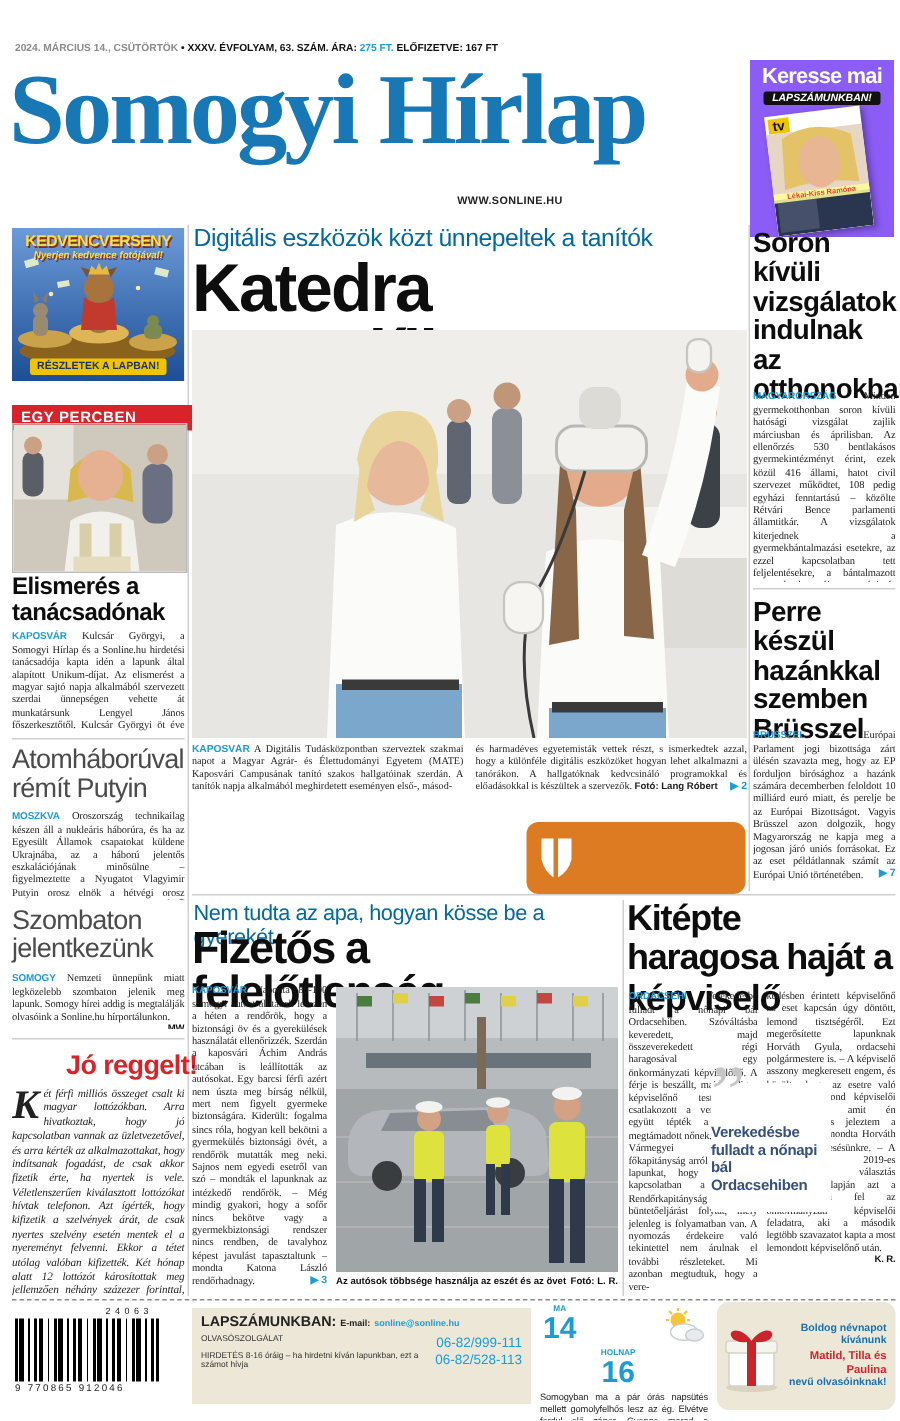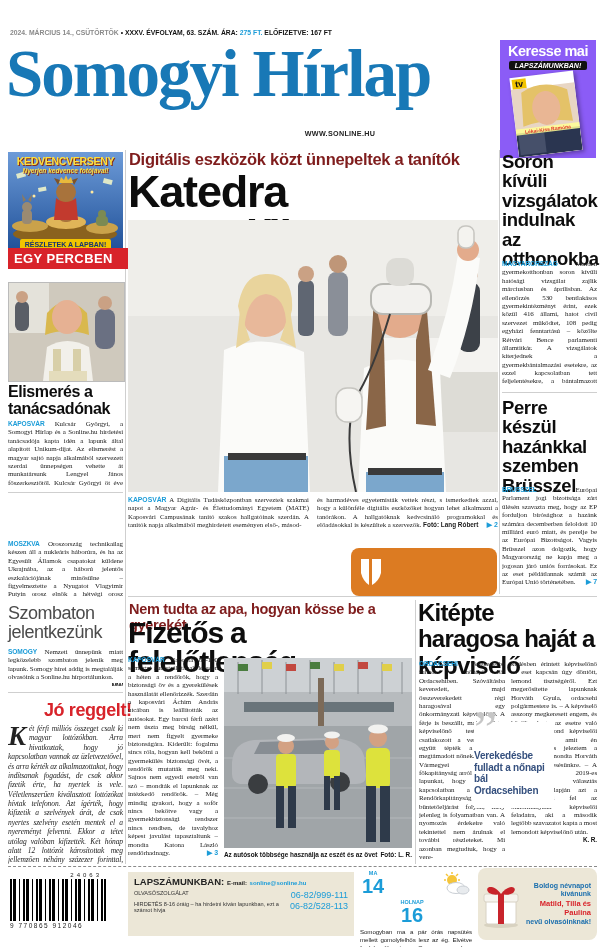--- a/index.html
+++ b/index.html
@@ -6,21 +6,21 @@
   #page{position:relative;width:600px;height:947px;background:#fff;overflow:hidden;
         font-family:"Liberation Sans",sans-serif;color:#111;}
   .abs{position:absolute;}
   .vline{position:absolute;width:1px;background:#cfcfcf;}
   .hline{position:absolute;height:1px;background:#cfcfcf;}
   .bodytext{font-family:"Liberation Serif",serif;font-size:7px;line-height:1.2;
             text-align:justify;color:#1c1c1c;letter-spacing:-0.1px;overflow:hidden;}
   .tag{color:#1b9cd8;font-weight:bold;font-family:"Liberation Sans",sans-serif;font-size:6.6px;}
   .sig{font-family:"Liberation Sans",sans-serif;font-weight:bold;font-size:6.4px;float:right;color:#111;}
   .pageref{color:#1b9cd8;font-weight:bold;font-family:"Liberation Sans",sans-serif;font-size:7px;float:right;margin-left:3px;}
-  .kicker{font-weight:bold;color:#7f1d1d;letter-spacing:-0.3px;}
+  .kicker{font-weight:normal;color:#0369a1;letter-spacing:-0.3px;}
   .bighead{font-weight:900;color:#0d0d0d;letter-spacing:-1.2px;line-height:0.98;}
   .smallhead{font-weight:bold;color:#0d0d0d;letter-spacing:-0.4px;line-height:1.05;}
   .grayhead{font-weight:400;color:#4b4b4b;letter-spacing:-0.5px;line-height:1.05;}
   .caption{font-family:"Liberation Serif",serif;font-size:6.8px;line-height:1.22;text-align:justify;color:#1c1c1c;overflow:hidden;}
   .capcredit{font-family:"Liberation Sans",sans-serif;font-weight:bold;font-size:6.4px;}
   .dropcap{float:left;font-family:"Liberation Serif",serif;font-style:italic;font-weight:bold;
            font-size:27px;line-height:22px;margin:1px 3px 0 0;color:#222;}
   .italicbody{font-style:italic;font-size:7.5px;line-height:1.25;}
 </style>
 </head>
@@ -89,21 +89,21 @@
       <rect x="96" y="26" width="9" height="5" fill="#dfe8c8" transform="rotate(14 96 26)"></rect>
       <rect x="30" y="36" width="8" height="4" fill="#dfe8c8" transform="rotate(-10 30 36)"></rect>
       <circle cx="84" cy="40" r="1.5" fill="#ffe9a0"></circle>
         <circle cx="26" cy="44" r="1.5" fill="#ffe9a0"></circle>
     </svg>
     <div class="abs" style="left:0;top:3px;width:115px;text-align:center;color:#ffdf3c;font-weight:900;font-size:10.5px;letter-spacing:-0.3px;text-shadow:1px 1px 0 #8a2c14;">KEDVENCVERSENY</div>
     <div class="abs" style="left:0;top:15px;width:115px;text-align:center;color:#ffdf3c;font-weight:bold;font-style:italic;font-size:6.5px;text-shadow:1px 1px 0 #8a2c14;">Nyerjen kedvence fotójával!</div>
     <div class="abs" style="left:12px;top:87px;width:91px;background:#f2c400;color:#16336e;font-weight:900;font-size:7px;text-align:center;padding:2px 0;border-radius:2px;">RÉSZLETEK A LAPBAN!</div>
   </div>
 
-  <div class="abs" style="left:8px;top:248px;width:115px;background:#d8232a;color:#fff;font-weight:900;font-size:13px;letter-spacing:0.4px;padding:3px 0 3px 6px;">EGY PERCBEN</div>
+  <div class="abs" style="left:8px;top:270px;width:115px;background:#d8232a;color:#fff;font-weight:900;font-size:10px;letter-spacing:0.4px;padding:3px 0 3px 6px;">EGY PERCBEN</div>
 
   <div class="abs" style="left:8px;top:282px;width:115px;height:98px;border:1px solid #bbb;overflow:hidden;">
     <svg width="115" height="98" viewBox="0 0 115 98">
       <rect width="115" height="98" fill="#cfc9bd"></rect>
       <rect x="0" y="0" width="40" height="50" fill="#e4e2da"></rect>
       <rect x="6" y="18" width="14" height="30" rx="6" fill="#5a5e66"></rect>
         <circle cx="13" cy="14" r="6" fill="#caa184"></circle>
       <rect x="86" y="26" width="20" height="40" rx="8" fill="#6a7082"></rect>
         <circle cx="96" cy="20" r="7" fill="#caa184"></circle>
       <path d="M38 30 Q57 8 78 30 L80 52 Q57 44 36 52 Z" fill="#d9b84e"></path>
@@ -116,20 +116,21 @@
   </div>
 
   <div class="abs smallhead" style="left:8px;top:384px;width:115px;font-size:16px;">Elismerés a tanácsadónak</div>
   <div class="abs bodytext" style="left:8px;top:420px;width:115px;height:68px;">
     <span class="tag">KAPOSVÁR</span>
     <span>Kulcsár Györgyi, a Somogyi Hírlap és a Sonline.hu hirdetési tanácsadója kapta idén a lapunk által alapított Unikum-díjat. Az elismerést a magyar sajtó napja alkalmából szervezett szerdai ünnepségen vehette át munkatársunk Lengyel János főszerkesztőtől. Kulcsár Györgyi öt éve erősíti hirdetésszervezőink csapatát.</span>
     <span class="sig">M. C.</span>
   </div>
   <div class="hline" style="left:8px;top:492px;width:115px;"></div>
 
+  <div class="abs grayhead" style="left:8px;top:497px;width:115px;font-size:18px;">Atomháborúval rémít Putyin</div>
   <div class="abs bodytext" style="left:8px;top:540px;width:115px;height:60px;">
     <span class="tag">MOSZKVA</span>
     <span>Oroszország technikailag készen áll a nukleáris háborúra, és ha az Egyesült Államok csapatokat küldene Ukrajnába, az a háború jelentős eszkalációjának minősülne – figyelmeztette a Nyugatot Vlagyimir Putyin orosz elnök a hétvégi orosz választások előtt.</span>
     <span class="pageref">
       <span>▶</span>
       <span>9</span>
     </span>
   </div>
 
   <div class="abs grayhead" style="left:8px;top:604px;width:115px;font-size:18px;">Szombaton jelentkezünk</div>

